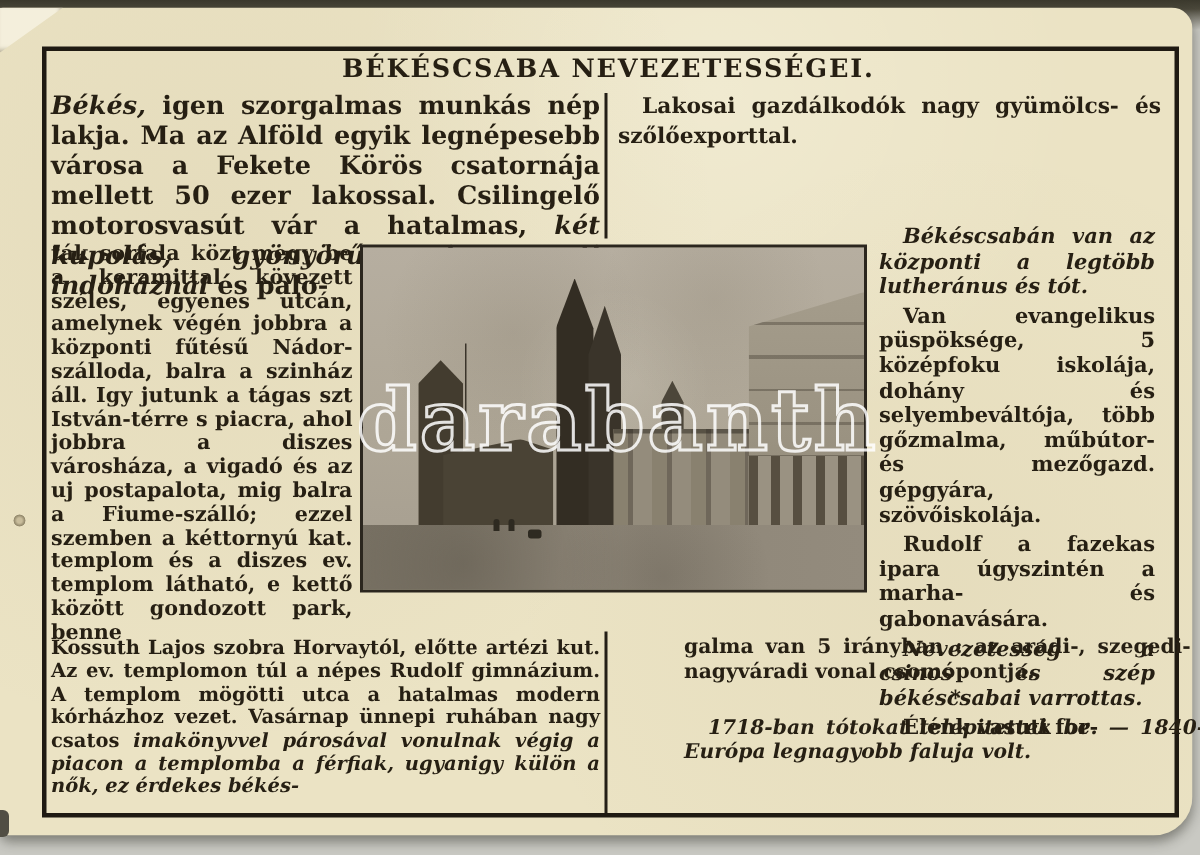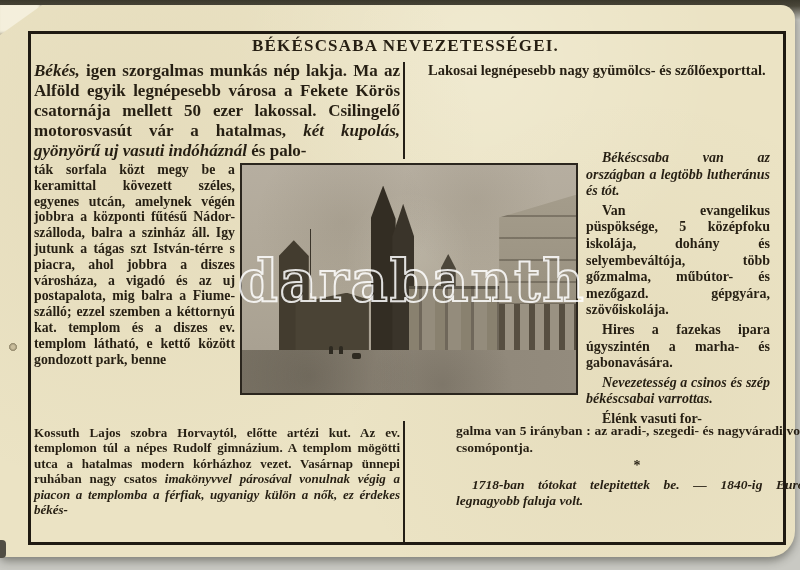--- a/index.html
+++ b/index.html
@@ -16,21 +16,21 @@
         clip-path:polygon(0 0,100% 0,0 100%);box-shadow:inset -2px -2px 3px rgba(100,90,60,.4);}
   #pinhole{position:absolute;left:9px;top:343px;width:8px;height:8px;border-radius:50%;
         background:radial-gradient(circle,#c9bd9c 30%,#8a8064 70%,transparent 75%);}
   #edge-blob{position:absolute;left:0;top:540px;width:6px;height:18px;background:#514e44;border-radius:0 4px 4px 0;}
   
   #frame{position:absolute;left:28px;top:31px;width:752px;height:508px;border:3px solid #1f1a12;}
   .vdiv{position:absolute;width:2px;background:#241f16;}
   #vdiv-top{left:403px;top:62px;height:97px;}
   #vdiv-bottom{left:403px;top:421px;height:121px;}
   
-  .tb{position:absolute;color:#261f13;font-weight:700;font-family:Liberation Serif, serif;}
+  .tb{position:absolute;color:#261f13;font-weight:700;}
   .just{text-align:justify;}
   .it{font-style:italic;}
   .para{margin:0;}
   .ind{text-indent:16px;}
   #title{left:28px;top:36px;width:755px;text-align:center;font-size:17px;letter-spacing:1.2px;}
   #left-top{left:34px;top:61px;width:366px;font-size:17px;line-height:20px;}
   #left-narrow{left:34px;top:162px;width:201px;font-size:13.8px;line-height:15.8px;}
   #left-bottom{left:34px;top:425px;width:366px;font-size:13px;line-height:15.4px;}
   #right-top{left:412px;top:61px;width:362px;font-size:14.5px;line-height:19.5px;}
   #right-narrow{left:586px;top:150px;width:184px;font-size:14px;line-height:16.6px;}
@@ -93,27 +93,27 @@
 
   <div id="title" class="tb">BÉKÉSCSABA NEVEZETESSÉGEI.</div>
 
   <div id="left-top" class="tb just"><span class="it">Békés,</span><span> igen szorgalmas munkás nép lakja. Ma az Alföld egyik legnépesebb városa a Fekete Körös csatornája mellett 50 ezer lakossal. Csilingelő motorosvasút vár a hatalmas, </span><span class="it">két kupolás, gyönyörű uj vasuti indóháznál</span><span> és palo-</span></div>
 
   <div id="left-narrow" class="tb just"><span>ták sorfala közt megy be a keramittal kövezett széles, egyenes utcán, amelynek végén jobbra a központi fűtésű Nádor-szálloda, balra a szinház áll. Igy jutunk a tágas szt István-térre s piacra, ahol jobbra a diszes városháza, a vigadó és az uj postapalota, mig balra a Fiume-szálló; ezzel szemben a kéttornyú kat. templom és a diszes ev. templom látható, e kettő között gondozott park, benne</span></div>
 
   <div id="left-bottom" class="tb just"><span>Kossuth Lajos szobra Horvaytól, előtte artézi kut. Az ev. templomon túl a népes Rudolf gimnázium. A templom mögötti utca a hatalmas modern kórházhoz vezet. Vasárnap ünnepi ruhában nagy csatos </span><span class="it">imakönyvvel párosával vonulnak végig a piacon a templomba a férfiak, ugyanigy külön a nők, ez érdekes békés-</span></div>
 
   <div id="right-top" class="tb just">
-    <p class="para ind"><span>Lakosai legnépesebb nagy gyümölcs- és szőlőexporttal.</span></p>
+    <p class="para ind"><span>Lakosai gazdálkodók nagy gyümölcs- és szőlőexporttal.</span></p>
   </div>
 
   <div id="right-narrow" class="tb just">
-    <p class="para ind it"><span>Békéscsaba van az országban a legtöbb lutheránus és tót.</span></p>
+    <p class="para ind it"><span>Békéscsabán van az központi a legtöbb lutheránus és tót.</span></p>
     <p class="para ind"><span>Van evangelikus püspöksége, 5 középfoku iskolája, dohány és selyembeváltója, több gőzmalma, műbútor- és mezőgazd. gépgyára, szövőiskolája.</span></p>
-    <p class="para ind"><span>Hires a fazekas ipara úgyszintén a marha- és gabonavására.</span></p>
+    <p class="para ind"><span>Rudolf a fazekas ipara úgyszintén a marha- és gabonavására.</span></p>
     <p class="para ind it"><span>Nevezetesség a csinos és szép békéscsabai varrottas.</span></p>
     <p class="para ind"><span>Élénk vasuti for-</span></p>
   </div>
 
   <div id="right-bottom" class="tb just">
     <p class="para"><span>galma van 5 irányban : az aradi-, szegedi- és nagyváradi vonal csomópontja.</span></p>
     <p class="para star-line">*</p>
     <p class="para ind it"><span>1718-ban tótokat telepitettek be. — 1840-ig Európa legnagyobb faluja volt.</span></p>
   </div>
 

